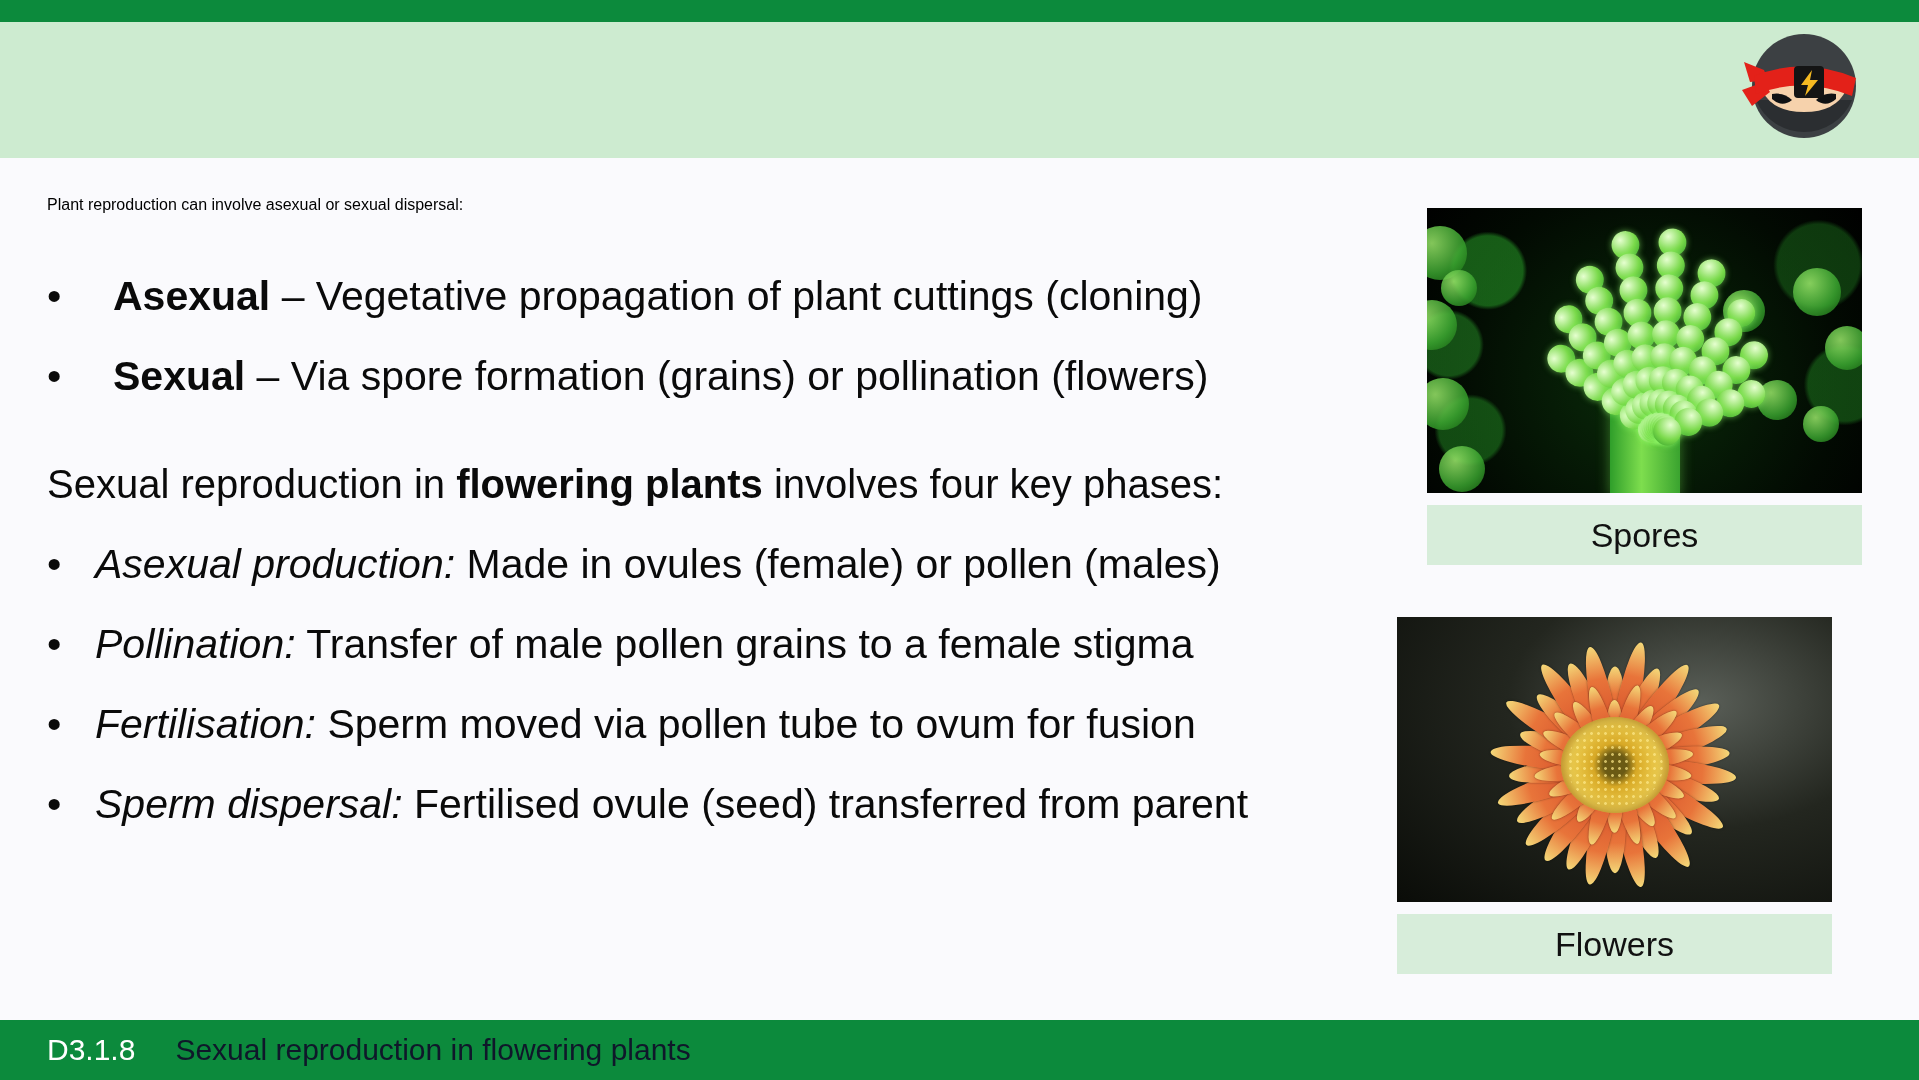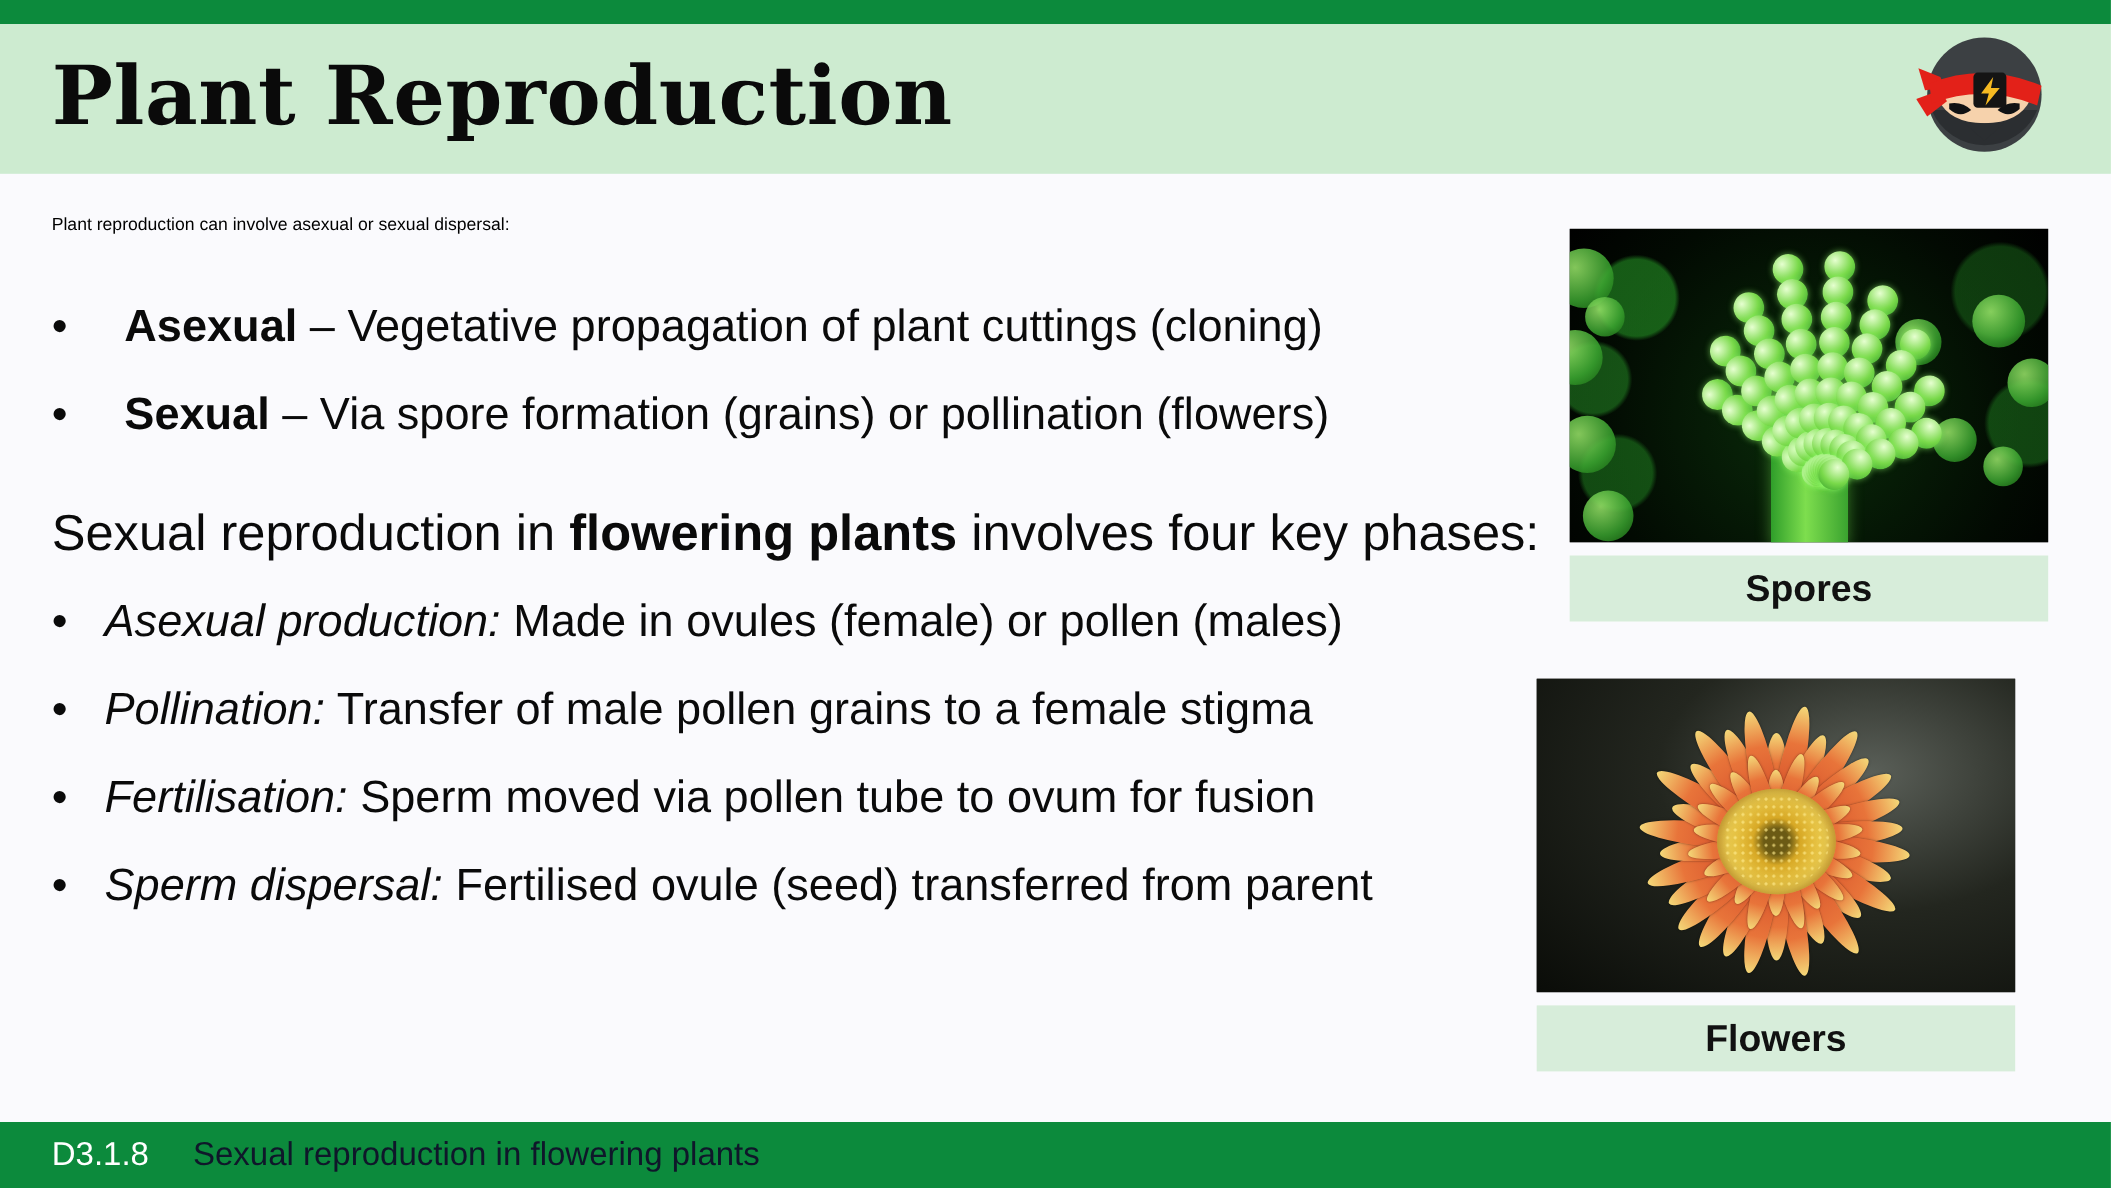--- a/index.html
+++ b/index.html
@@ -48,21 +48,21 @@
     width: 120px; height: 120px;
   }
 
   
   .body-col {
     position: absolute;
     left: 47px; top: 196px;
     width: 1350px;
   }
   .lead-2 {
-    font-size: 46px;
+    font-size: 40px;
     line-height: 48px;
     color: #0A0A0A;
     white-space: nowrap;
   }
   .bullet-row {
     display: flex;
     align-items: baseline;
     font-size: 41px;
     line-height: 48px;
     color: #0A0A0A;
@@ -97,21 +97,20 @@
   }
   .fig-caption {
     width: 435px;
     height: 60px;
     background: #D7EDDA;
     display: flex;
     align-items: center;
     justify-content: center;
     font-size: 34px;
     color: #111;
-    font-weight: bold;
   }
   .fig-spores { left: 1427px; top: 208px; }
   .fig-spores .fig-caption { margin-top: 12px; }
   .fig-flowers { left: 1397px; top: 617px; }
   .fig-flowers .fig-caption { margin-top: 12px; }
 
   
   .sem-bg {
     position: absolute; inset: 0;
     background:
@@ -217,21 +216,20 @@
     color: #0f172a;
   }
 </style>
 </head>
 <body>
 
 <div class="slide">
 
   <div class="top-rule"></div>
   <div class="header-band"></div>
-  <div class="slide-title">Plant Reproduction</div>
 
   <div class="ninja-logo">
     <svg viewBox="0 0 120 120" width="120" height="120" aria-hidden="true">
 
       <circle cx="62" cy="60" r="52" fill="#3C4043"></circle>
 
       <path d="M14 74 a52 52 0 0 0 96 0 z" fill="#2B2E31"></path>
 
       <path d="M20 64 q42 -16 84 0 q-10 22 -42 22 q-32 0 -42 -22 z" fill="#F6D2AC"></path>
 

